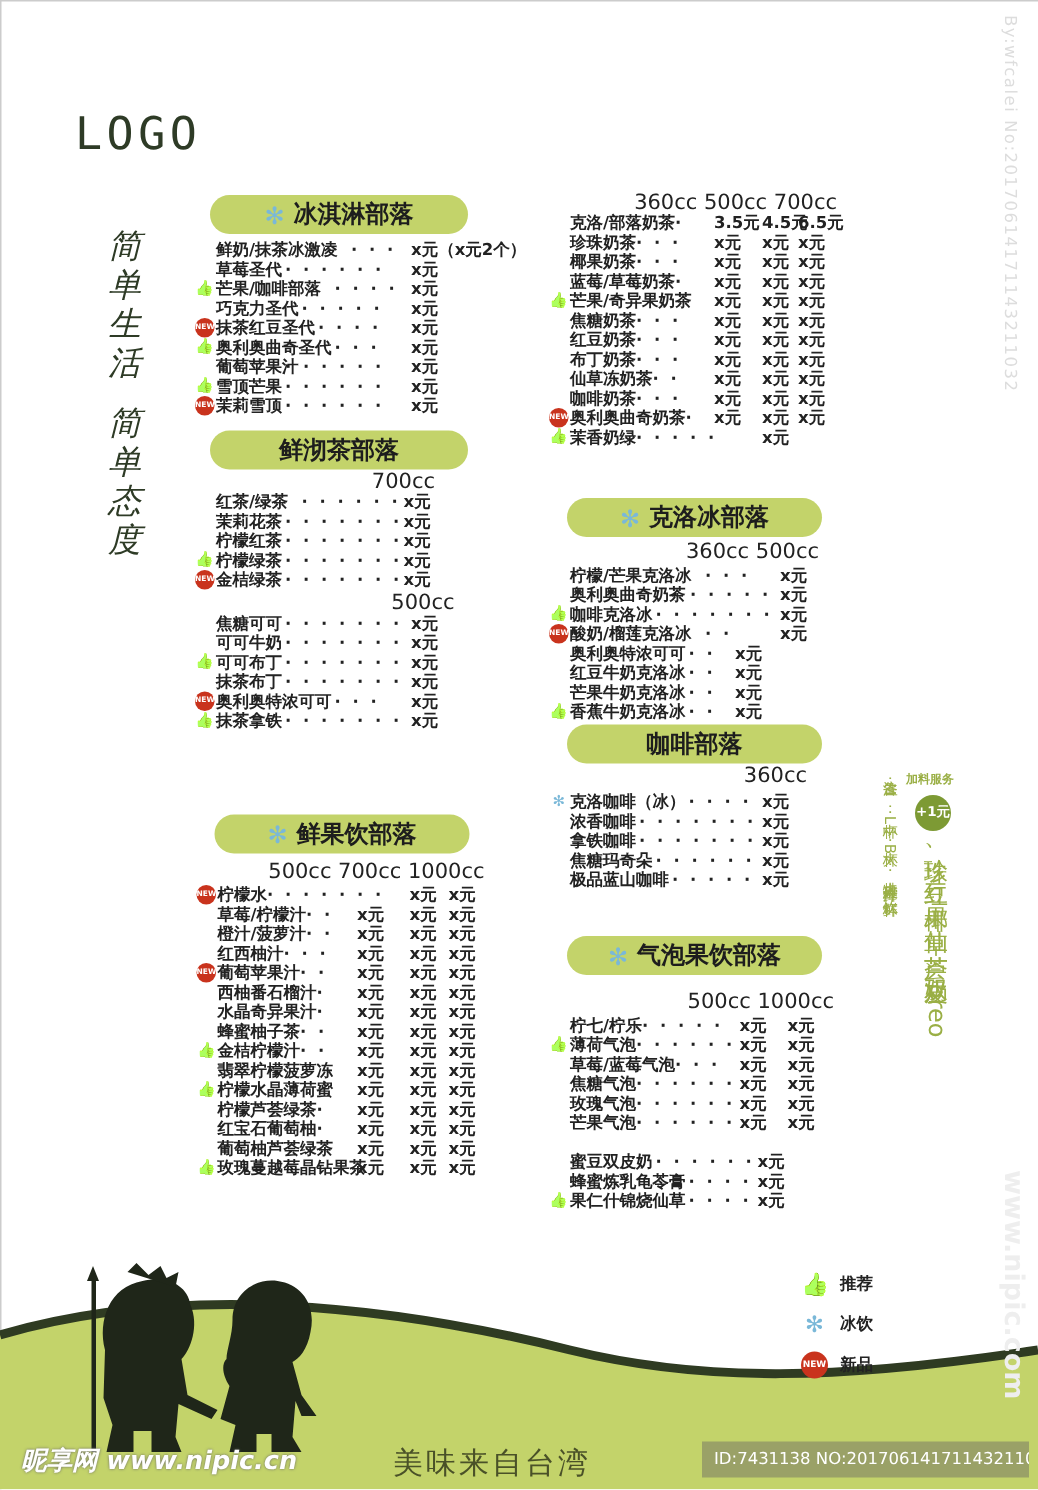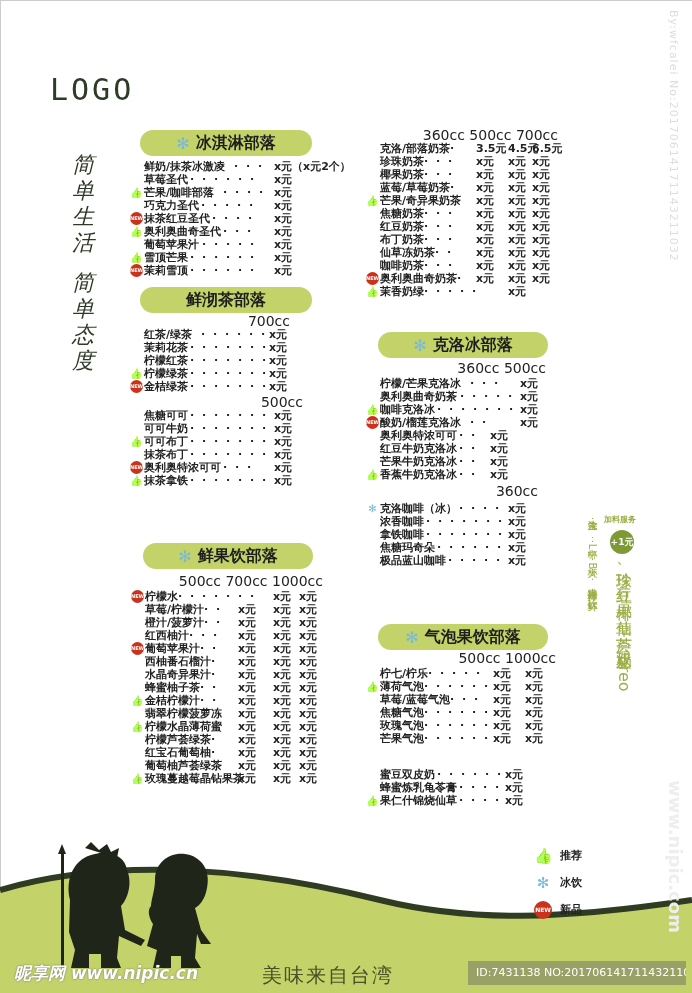--- a/index.html
+++ b/index.html
@@ -451,20 +451,23 @@
       <div class="row">
         <span class="badge b-rec" style="filter: grayscale(1) sepia(1) hue-rotate(40deg) saturate(3);">👍</span>
         <span class="name">香蕉牛奶克洛冰</span>
         <span class="dots" style="position: absolute; right: auto; left: 79px;"> · ·</span>
         <span class="price" style="position: absolute; left: 110px;">x元</span>
       </div>
     </div>
 </div>
 
 <div class="col" style="left:378px;top:483px;width:170px">
+  <div class="sec-head">
+    <span>咖啡部落</span>
+  </div>
   <div class="sizes" style="width:160px;margin-top:2px">360cc</div>
   <div class="list" style="padding-left:2px;margin-top:4px">
       <div class="row">
         <span class="badge b-ice">✻</span>
         <span class="name">克洛咖啡（冰）</span>
         <span class="dots" style="position: absolute; right: auto; left: 79px;"> · · · ·</span>
         <span class="price" style="position: absolute; left: 128px;">x元</span>
       </div>
       <div class="row">
         <span class="name">浓香咖啡</span>
@@ -487,21 +490,21 @@
         <span class="price" style="position: absolute; left: 128px;">x元</span>
       </div>
     </div>
 </div>
 
 <div class="col" style="left:378px;top:624px;width:170px">
   <div class="sec-head">
     <span class="snow">✻</span>
     <span>气泡果饮部落</span>
   </div>
-  <div class="sizes" style="width:178px;margin-top:2px">500cc 1000cc</div>
+  <div class="sizes" style="width:178px;margin-top:12px">500cc 1000cc</div>
   <div class="list" style="padding-left:2px;margin-top:2px">
       <div class="row">
         <span class="name">柠七/柠乐</span>
         <span class="dots"> · · · · ·</span>
         <span class="price" style="position: absolute; left: 113px;">x元</span>
         <span class="price" style="position: absolute; left: 145px;">x元</span>
       </div>
       <div class="row">
         <span class="badge b-rec" style="filter: grayscale(1) sepia(1) hue-rotate(40deg) saturate(3);">👍</span>
         <span class="name">薄荷气泡</span>

